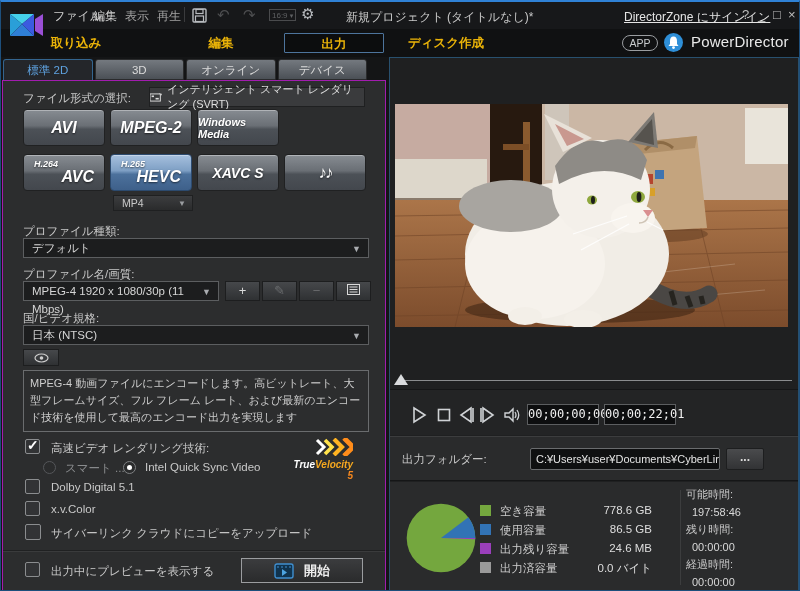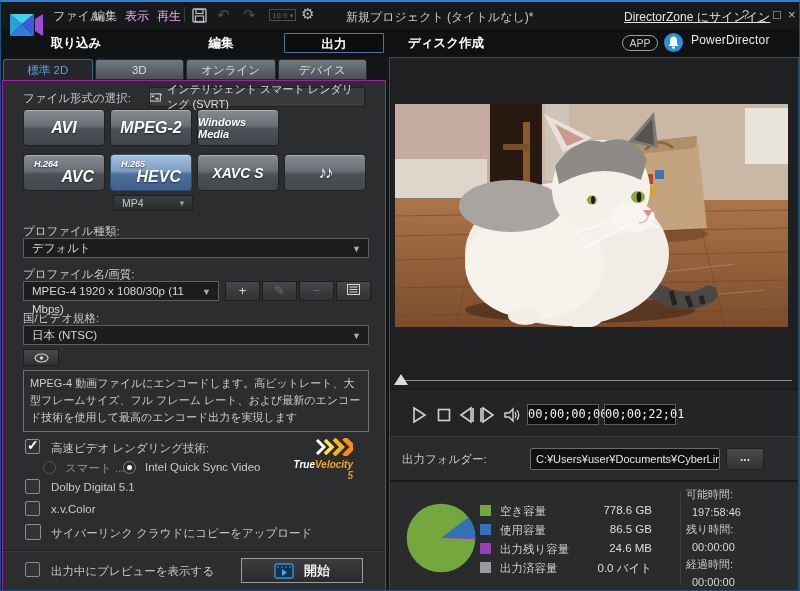--- a/index.html
+++ b/index.html
@@ -3,44 +3,44 @@
 <meta charset="utf-8">
 <style>
   html,body{margin:0;padding:0;background:#000;}
   *{box-sizing:border-box;font-family:"Liberation Sans",sans-serif;}
   #window{position:relative;width:800px;height:591px;background:#141516;overflow:hidden;
     border-top:2px solid #2f81d5;border-left:1px solid #1d4f7c;border-right:1px solid #1d4f7c;border-bottom:1px solid #1d4f7c;color:#d6d6d6;font-size:12px;padding-left:26px;}
   
   .titlebar{position:absolute;left:0;top:0;width:100%;height:27px;background:#17181a;}
   .logo{position:absolute;left:8px;top:9px;width:36px;height:30px;z-index:5;}
   .menu{position:absolute;top:6px;color:#cfcfcf;cursor:default;}
-  .menu.dim{color:#f0abfc;font-family:Liberation Serif, serif;}
+  .menu.dim{color:#a3a3a3;font-family:Liberation Serif, serif;}
   .m-file{left:52px}.m-edit{left:92px}.m-view{left:124px}.m-play{left:156px}
   .tb-sep{position:absolute;left:183px;top:5px;width:1px;height:15px;background:#3a3b3d;}
   .tb-ico{position:absolute;top:4px;color:#b9bcc0;}
   .ico-save{left:191px;top:6px;}
   .ico-undo{left:216px;font-size:15px;color:#4d4e50;}
   .ico-redo{left:242px;font-size:15px;color:#4d4e50;}
   .aspect{position:absolute;left:268px;top:7px;border:1px solid #4a4b4d;color:#5f6163;font-size:8px;padding:0 2px;height:12px;line-height:11px;}
   .aspect .car{font-size:7px;color:#5f6163;}
   .ico-gear{left:300px;font-size:15px;top:3px;}
   .proj-title{position:absolute;left:345px;top:7px;color:#c9c9c9;}
   .signin{position:absolute;left:623px;top:7px;color:#e5e5e5;text-decoration:underline;cursor:pointer;}
   .winctl{position:absolute;top:5px;color:#bfbfbf;font-size:13px;}
   .wc-help{left:741px}.wc-min{left:757px}.wc-max{left:772px}.wc-close{left:787px}
   
   .tabrow{position:absolute;left:0;top:27px;width:100%;height:28px;background:#101112;}
-  .mtab{position:absolute;top:4px;height:20px;line-height:20px;text-align:center;color:#ffffff;font-weight:bold;font-size:12.5px;cursor:pointer;}
+  .mtab{position:absolute;top:4px;height:20px;line-height:20px;text-align:center;color:#eab308;font-weight:bold;font-size:12.5px;cursor:pointer;}
   .t-capture{left:30px;width:90px;}
   .t-edit{left:180px;width:80px;}
   .t-produce{left:283px;width:100px;border:1px solid #4d749c;background:#0c0d0e;border-radius:1px;}
   .t-disc{left:395px;width:100px;}
   .app-badge{position:absolute;left:621px;top:6px;width:36px;height:16px;border:1px solid #9a9da0;border-radius:8px;color:#c9ccce;text-align:center;line-height:15px;font-size:10.5px;}
   .bell{position:absolute;left:663px;top:4px;width:19px;height:19px;border-radius:50%;background:#2e8fd8;}
-  .brand{position:absolute;left:690px;top:4px;color:#e9e9e9;font-size:12px;font-weight:400;letter-spacing:.2px;}
+  .brand{position:absolute;left:690px;top:4px;color:#e9e9e9;font-size:15px;font-weight:400;letter-spacing:.2px;}
   
   .lpanel{position:absolute;left:0;top:55px;width:386px;height:536px;}
   .subtabs{position:absolute;left:2px;top:2px;height:21px;width:364px;display:flex;gap:2px;}
   .stab{flex:1;height:21px;text-align:center;line-height:21px;color:#dcdcdc;font-size:11.5px;
     background:linear-gradient(#74797f,#4b5056);border:1px solid #2a2b2c;border-radius:3px 3px 0 0;cursor:pointer;}
   .stab.active{background:#24262a;color:#5ea2e0;border:1px solid #34658f;border-bottom:none;}
   .lp-body{position:absolute;left:1px;top:23px;width:384px;height:545px;background:#2c2d2e;border:1px solid #a21caf;}
   .lbl{position:absolute;color:#c9c9c9;font-size:11.5px;}
   .svrt-btn{position:absolute;left:146px;top:6px;width:216px;height:20px;background:#3a3b3d;border:1px solid #1f2021;color:#dedede;
     font-size:11px;display:flex;align-items:center;justify-content:center;gap:5px;cursor:pointer;}

